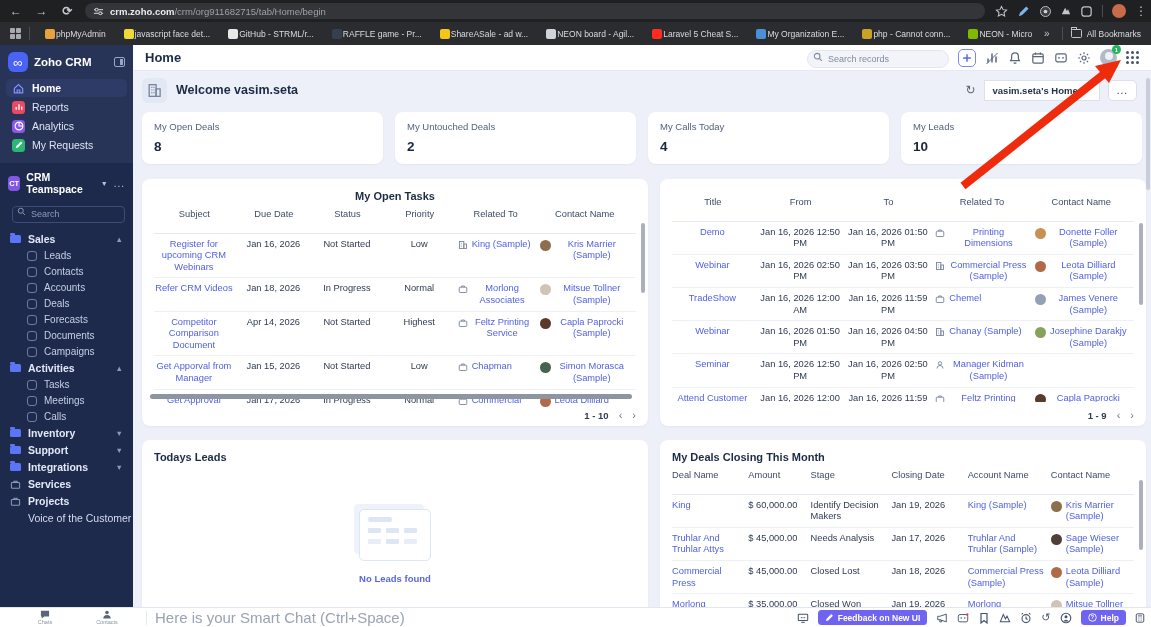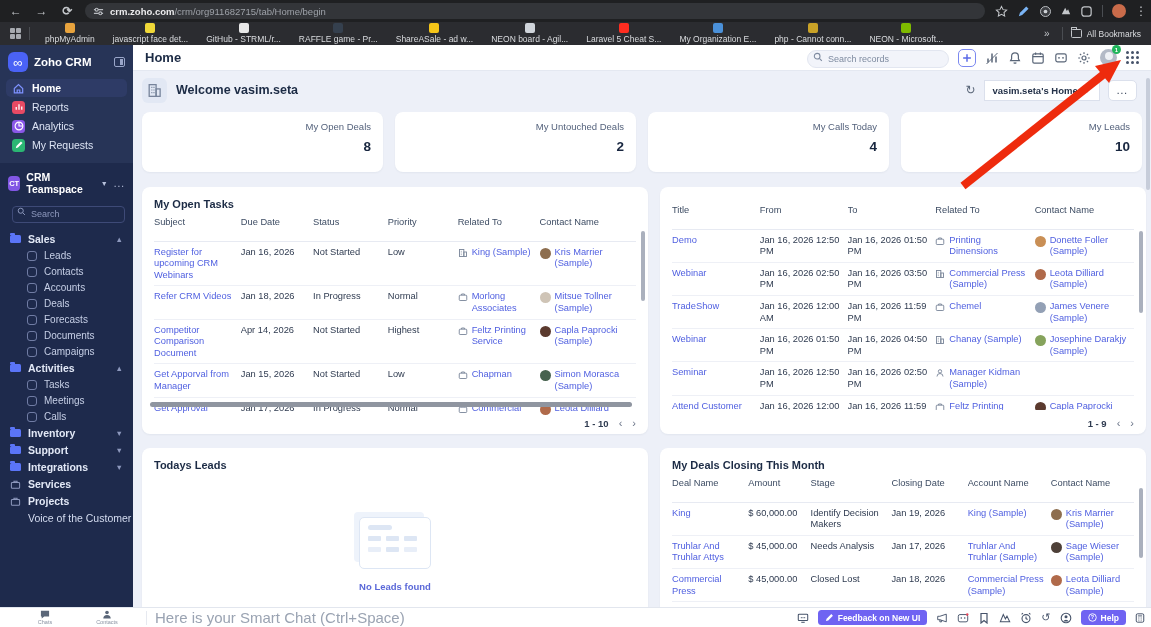--- a/index.html
+++ b/index.html
@@ -17,21 +17,21 @@
   .addr-right { display:flex; align-items:center; gap:9px; margin-left:auto; }
   .addr-ic { width:13px; height:13px; color:#c3c6ca; font-size:11px; }
   .b-avatar { width:14px; height:14px; border-radius:50%; background:#c96b4a; }
   .addr-sep { width:1px; height:12px; background:#4a4d52; }
 
   .bm-row { position:absolute; left:0; top:22px; width:1151px; height:23px; background:#2b2c30; display:flex; align-items:center; padding:0 10px; gap:8px; }
   .bm-grid { width:11px; height:11px; display:grid; grid-template-columns:1fr 1fr; gap:1.5px; }
   .bm-grid i { background:#a7aab0; border-radius:1px; }
   .bm-sep { width:1px; height:13px; background:#4a4d52; }
   #bookmarks { display:flex; align-items:center; gap:4px; flex:1; overflow:hidden; }
-  .bm { display:flex; align-items:center; gap:1px; padding:2px 7px; border-radius:4px; cursor:pointer; white-space:nowrap;flex-direction:column; }
+  .bm { display:flex; align-items:center; gap:1px; padding:2px 7px; border-radius:4px; cursor:pointer; white-space:nowrap; }
   .bm-fav { width:10px; height:10px; border-radius:2px; flex:0 0 auto; }
   .bm-label { font-size:8.5px; color:#dadcdf; }
   .bm-more { color:#c3c6ca; font-size:10px; padding:0 4px; cursor:pointer; }
   .allbm { display:flex; align-items:center; gap:5px; cursor:pointer; }
   .allbm .fold { width:11px; height:9px; border:1px solid #c3c6ca; border-radius:1.5px; position:relative; }
   .allbm .fold:before { content:""; position:absolute; left:-1px; top:-3px; width:4px; height:2px; border:1px solid #c3c6ca; border-bottom:none; border-radius:1px 1px 0 0; }
   .allbm span.lbl { font-size:8.5px; color:#dadcdf; }
 
   
   .sidebar { position:absolute; left:0; top:45px; width:133px; height:562px; background:#1e2a4c; color:#e8edf8; }
@@ -87,27 +87,27 @@
 
   .welcome-row { height:38px; display:flex; align-items:center; padding:0 14px 0 9px; gap:9px; }
   .bld-box { width:25px; height:25px; border-radius:6px; background:#e2e8f4; color:#76839a; padding:4px; }
   .welcome-text { font-size:12.5px; font-weight:bold; color:#1c2b45; }
   .wr-right { margin-left:auto; display:flex; align-items:center; gap:8px; }
   .refresh-g { font-size:12px; color:#5a6678; cursor:pointer; }
   .home-pill { height:21px; background:#fff; border:1px solid #dbe0ec; border-radius:0; display:flex; align-items:center; gap:6px; padding:0 8px; font-size:9.5px; font-weight:bold; color:#243249; cursor:pointer; }
   .more-pill { height:21px; background:#fff; border:1px solid #dbe0ec; border-radius:5px; padding:0 8px; display:flex; align-items:center; font-size:10px; letter-spacing:1px; color:#243249; cursor:pointer; }
 
   .kpi-row { display:flex; gap:12px; padding:3px 9px 0 9px; }
-  .kpi { flex:1; background:#fff; border-radius:8px; height:60px; padding:9px 12px; box-shadow:0 1px 2px rgba(20,30,60,.05);text-align:right; }
+  .kpi { flex:1; background:#fff; border-radius:8px; height:52px; padding:9px 12px; box-shadow:0 1px 2px rgba(20,30,60,.05); }
   .kpi .lbl { font-size:9.5px; color:#54627c; }
   .kpi .val { font-size:13.5px; font-weight:bold; color:#18263f; margin-top:7px; }
 
   .grid-cards { display:grid; grid-template-columns:506px 486px; gap:14px 12px; padding:15px 9px 0 9px; }
   .card { background:#fff; border-radius:8px; box-shadow:0 1px 2px rgba(20,30,60,.05); padding:11px 12px; position:relative; overflow:hidden; }
-  .card.h1 { height:247px; }
+  .card.h1 { height:247px;text-align:center; }
   .card.h2 { height:200px; }
   .card-title { font-size:11px; font-weight:bold; color:#1c2b45; }
 
   .tbl { margin-top:7px; font-size:9.3px; color:#2f3b50; }
   .t-head { display:flex; border-bottom:1px solid #e7eaf2; padding-bottom:12px; }
   .t-head span { color:#3d4c63; padding-right:6px; }
   .t-body { overflow:hidden; }
   .t-row { display:flex; border-bottom:1px solid #eef0f6; padding:5px 0 4px 0; }
   .t-cell { padding-right:7px; line-height:1.25; overflow:hidden; }
   .lnk { color:#4f5fe0; cursor:pointer; }

